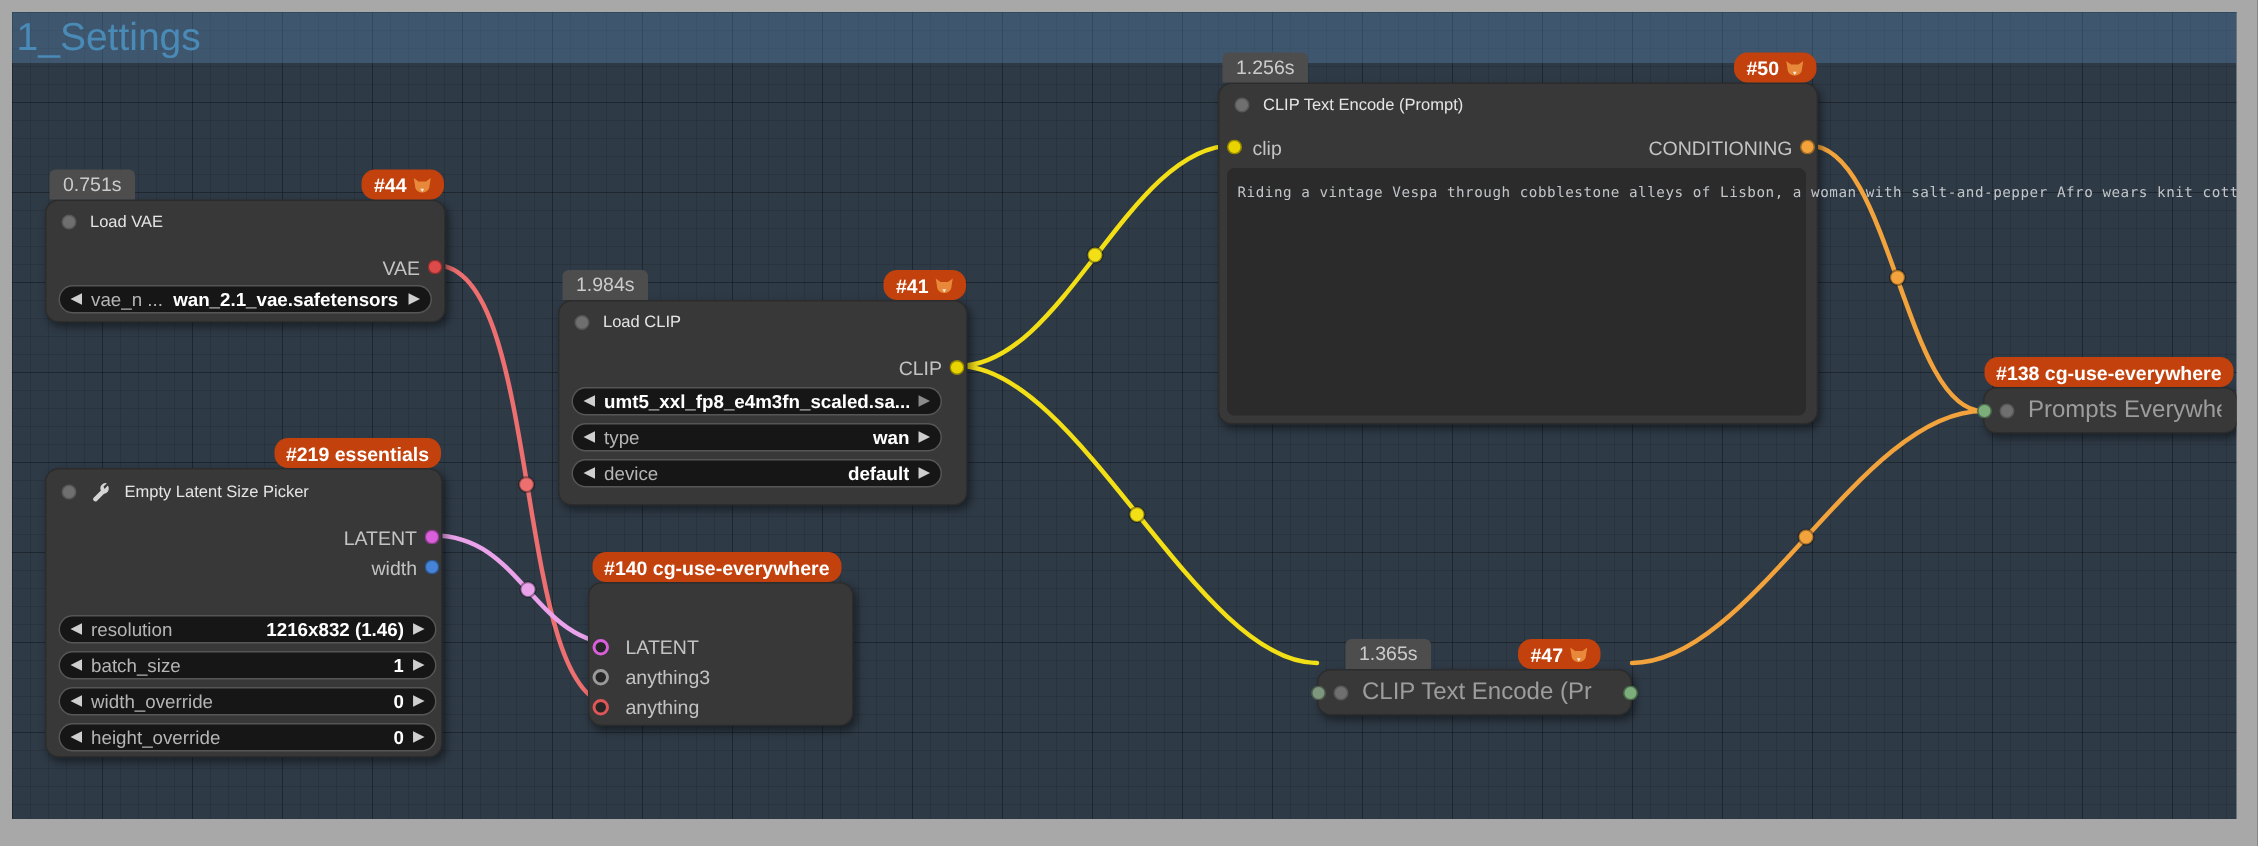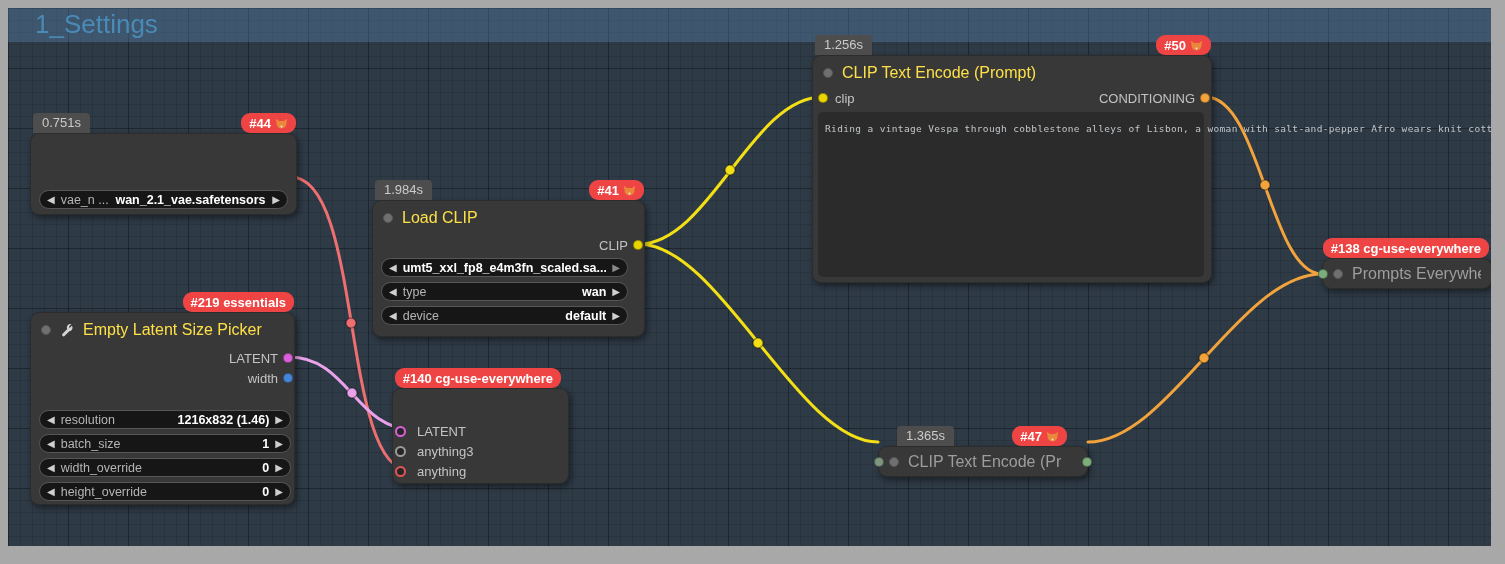--- a/index.html
+++ b/index.html
@@ -8,35 +8,35 @@
   .canvas{position:absolute;left:8px;top:8px;width:1483px;height:538px;overflow:hidden;
     background-color:#2e3a46;
     background-image:
       linear-gradient(rgba(0,0,0,0.26) 1px,transparent 1px),
       linear-gradient(90deg,rgba(0,0,0,0.26) 1px,transparent 1px),
       linear-gradient(rgba(0,0,0,0.10) 1px,transparent 1px),
       linear-gradient(90deg,rgba(0,0,0,0.10) 1px,transparent 1px);
     background-size:60px 60px,60px 60px,12px 12px,12px 12px;}
   .group-header{position:absolute;left:0;top:0;width:1483px;height:34px;
     background:rgba(99,156,206,0.30);z-index:0;}
-  .group-title{position:absolute;left:3px;top:1px;font-size:26px;color:#4a8ab6;margin-left:24px;}
+  .group-title{position:absolute;left:3px;top:1px;font-size:26px;color:#4a8ab6;}
   svg.links{position:absolute;left:0;top:0;z-index:1;}
   svg.links path{fill:none;stroke-width:3;stroke-linecap:round;}
   svg.links circle{stroke:rgba(0,0,0,0.35);stroke-width:1.5;}
 
   .node{position:absolute;background:#383838;border:1px solid #2c2c2c;border-radius:9px;
     box-shadow:2px 3px 6px rgba(0,0,0,0.45);color:#9d9d9d;z-index:2;box-sizing:border-box;}
   .node-title{display:flex;align-items:center;gap:9px;padding:8px 10px 0 10px;
-    font-size:16px;color:#fde047;white-space:nowrap;overflow:hidden;}
+    font-size:11px;color:#e5e5e5;white-space:nowrap;overflow:hidden;}
   .status-dot{flex:0 0 auto;width:10px;height:10px;border-radius:50%;
     background:#6f6f6f;border:1px solid #585858;box-sizing:border-box;}
   .timing-badge{position:absolute;top:-21px;left:2px;height:20px;line-height:20px;
     background:#4d4d4d;color:#cbcbcb;font-size:13px;padding:0 9px;border-radius:4px 4px 0 0;}
   .id-badge{position:absolute;top:-21px;right:0;height:20px;display:flex;align-items:center;gap:4px;
-    background:#ef4444;color:#ffffff;font-size:13px;font-weight:bold;padding:0 8px;border-radius:9px;
+    background:#c2410c;color:#ffffff;font-size:13px;font-weight:bold;padding:0 8px;border-radius:9px;
     white-space:nowrap;}
   .slot-row{position:absolute;left:0;right:0;height:20px;display:flex;align-items:center;
     font-size:13px;color:#c3c3c3;}
   .slot-row.out{justify-content:flex-end;padding-right:16px;}
   .slot-row.in{padding-left:24px;}
   .slot-dot{position:absolute;top:5px;width:10px;height:10px;border-radius:50%;
     border:1px solid rgba(0,0,0,0.35);box-sizing:border-box;}
   .slot-dot.out{right:1px;}
   .slot-dot.in{left:5px;}
   .ring{position:absolute;left:2px;top:5px;width:11px;height:11px;border-radius:50%;
@@ -88,20 +88,28 @@
       <div class="timing-badge">0.751s</div>
       <div class="id-badge">
         <span>#44</span>
         <span class="fox">
             <svg width="13" height="13" viewBox="0 0 16 16">
               <path d="M1 2 L5 5 H11 L15 2 L14 8 C14 12 11 14 8 14 C5 14 2 12 2 8 Z" fill="#e8883a"></path>
               <path d="M8 13.5 L6.4 10.8 H9.6 Z" fill="#f5e9dc"></path>
             </svg>
           </span>
       </div>
+      <div class="node-title">
+        <span class="status-dot"></span>
+        <span>Load VAE</span>
+      </div>
+      <div class="slot-row out" style="top:34px">
+        <span>VAE</span>
+        <span class="slot-dot out" style="background:#dc4a4a"></span>
+      </div>
       <div class="pill" style="left:8px;top:56px;width:249px">
         <span class="arr">◀</span>
         <span class="wname">vae_n ...</span>
         <span class="wval center">wan_2.1_vae.safetensors</span>
         <span class="arr">▶</span>
       </div>
     </div>
 
     <div class="node" style="left:22px;top:304px;width:265px;height:193px">
       <div class="id-badge">

